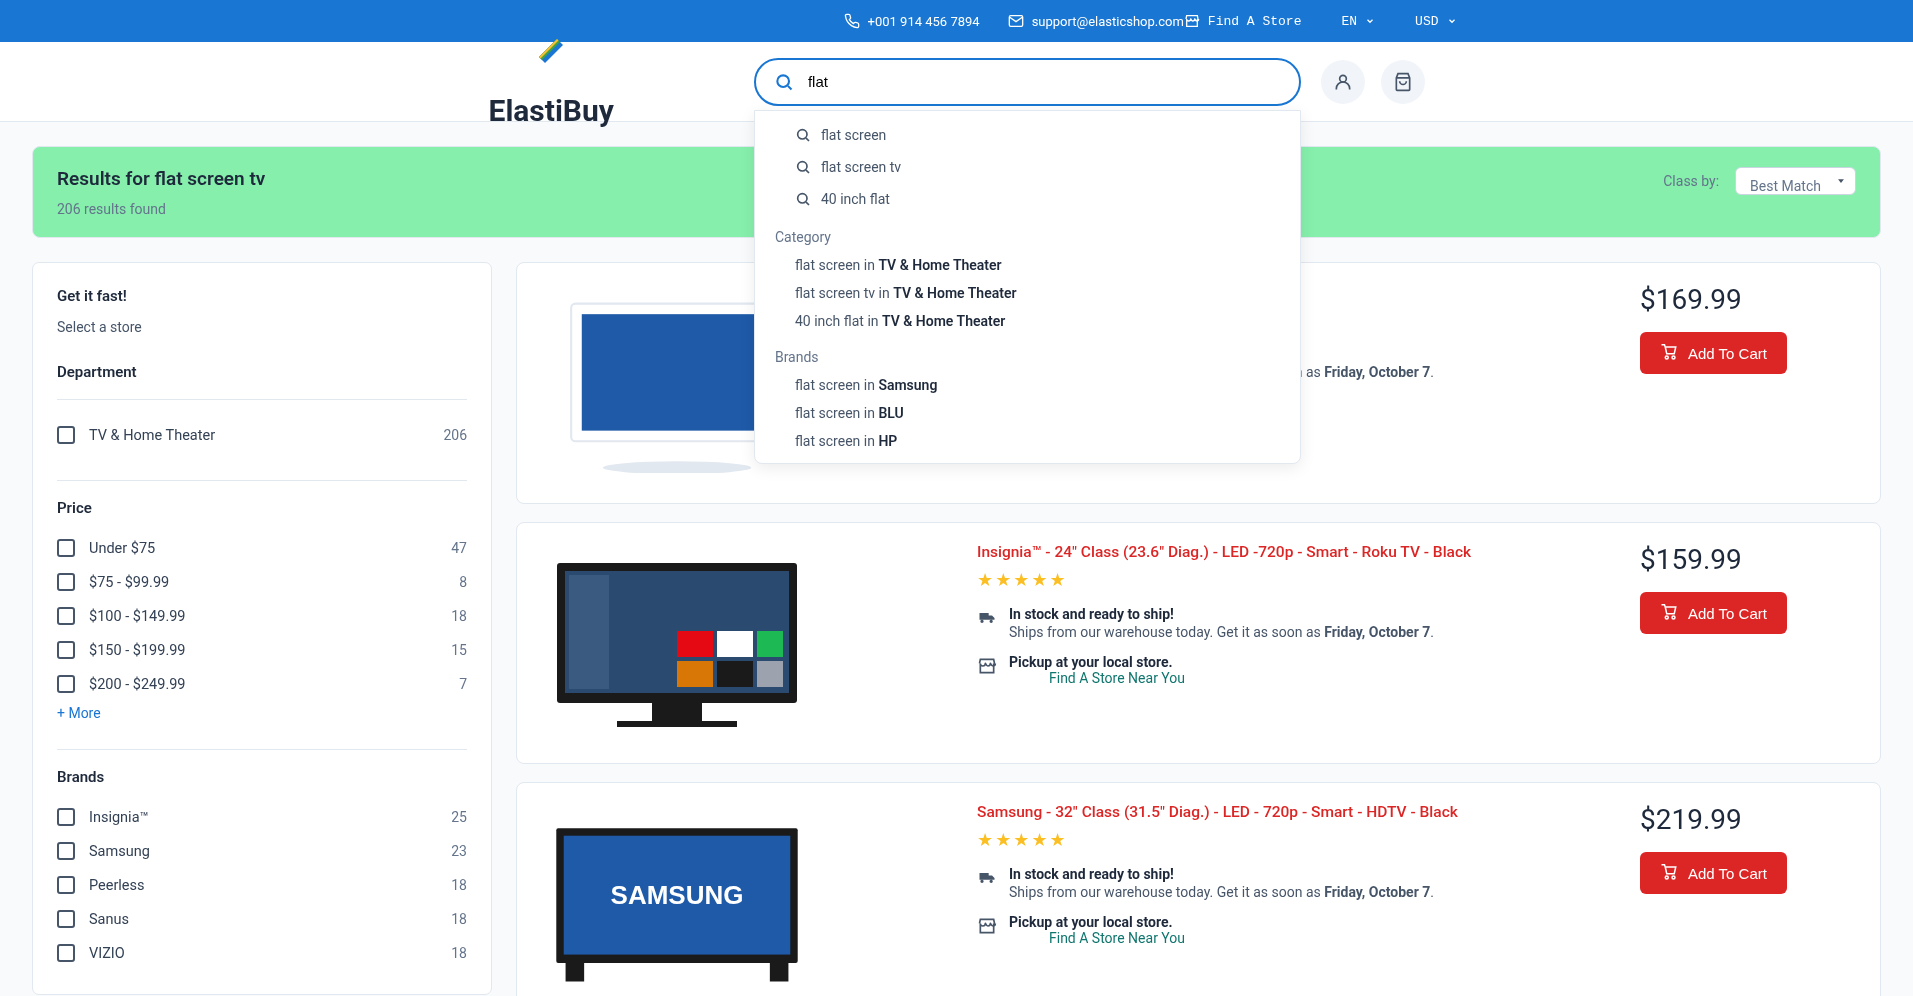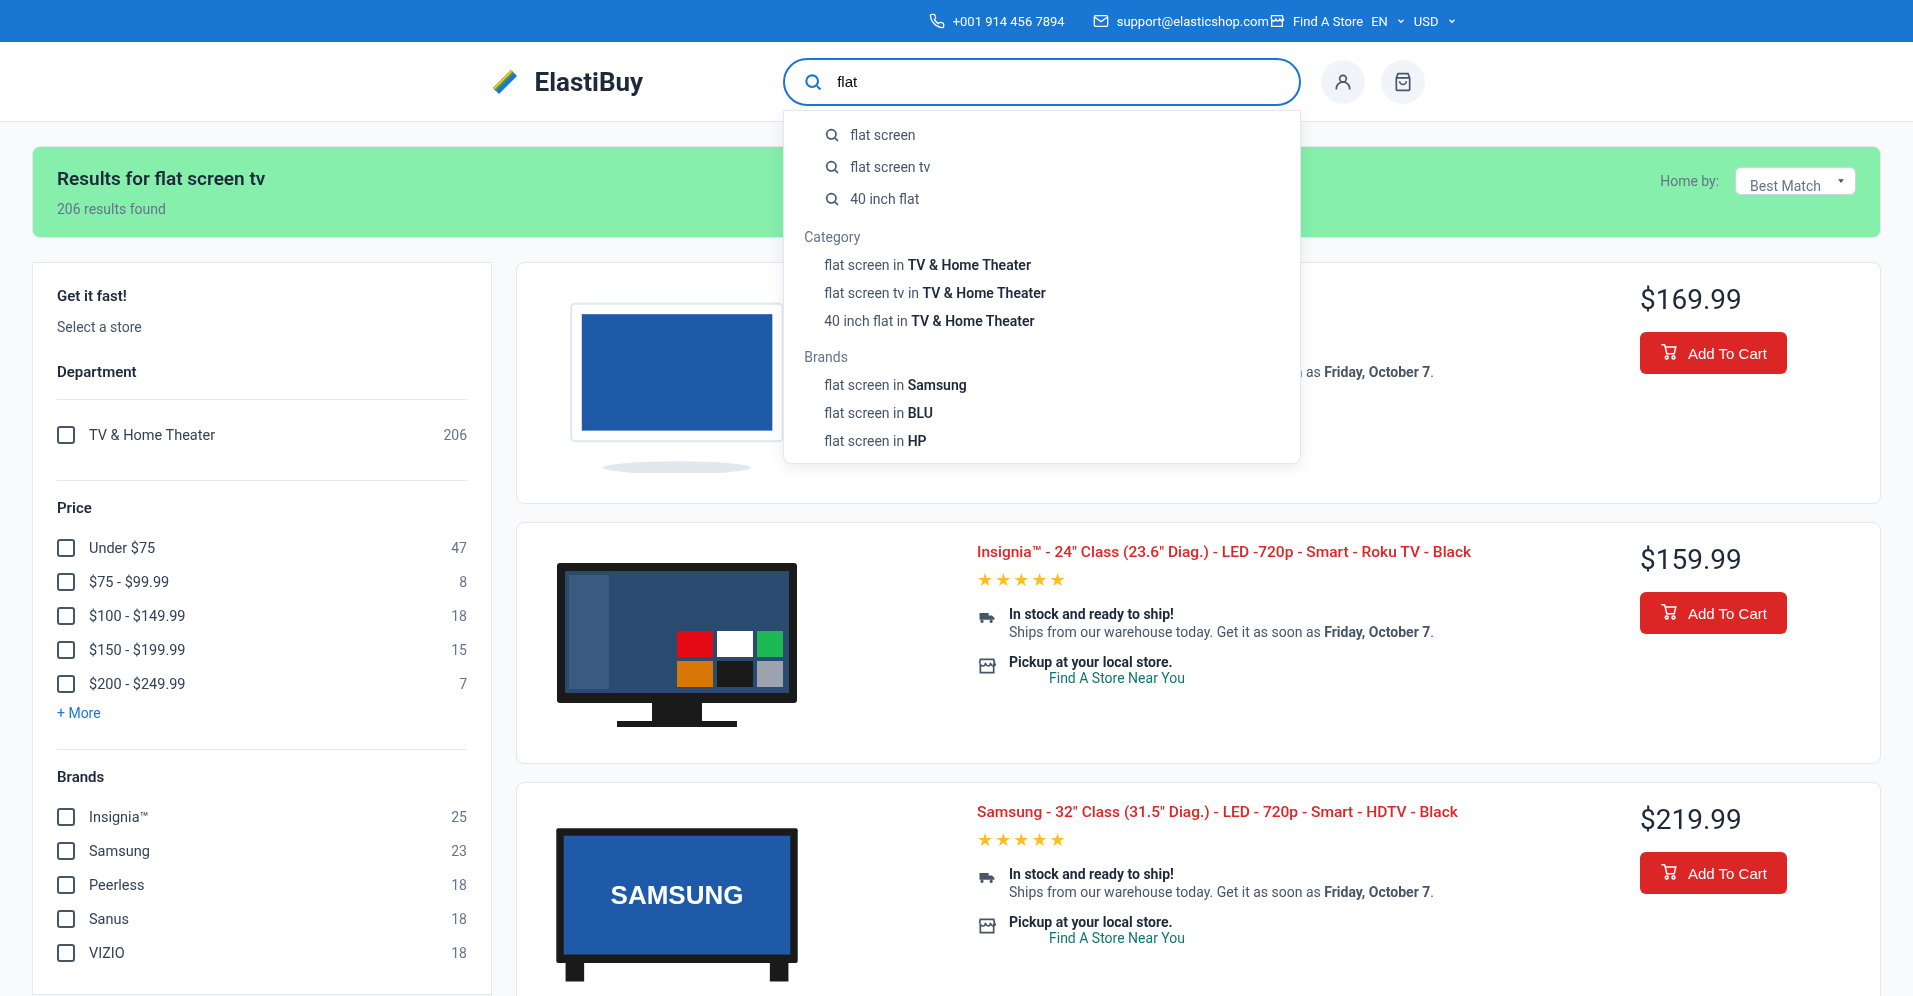--- a/index.html
+++ b/index.html
@@ -1,24 +1,24 @@
 <!DOCTYPE html>
 <html><head>
 <meta charset="utf-8">
 <style>
 *{margin:0;padding:0;box-sizing:border-box;}
 body{font-family:-apple-system,BlinkMacSystemFont,"Segoe UI",Roboto,sans-serif;color:#1e293b;background:#f8fafc;}
 .topbar{background:#1976d2;color:#fff;height:42px;display:flex;align-items:center;padding:0 32px;}
 .topbar-inner{max-width:1600px;margin:0 auto;width:100%;display:flex;align-items:center;justify-content:flex-end;padding:0 300px 0 300px;}
 .topbar-left{display:flex;gap:28px;align-items:center;font-size:13px;}
-.topbar-right{display:flex;gap:8px;align-items:center;font-size:13px;}
+.topbar-right{display:flex;gap:40px;align-items:center;font-size:13px;font-family:Liberation Mono, monospace;}
 .topbar-item{display:flex;align-items:center;gap:8px;}
 .navbar{background:#fff;height:80px;display:flex;align-items:center;border-bottom:1px solid #e2e8f0;}
 .navbar-inner{max-width:1600px;margin:0 auto;width:100%;display:flex;align-items:center;padding:0 332px 0 332px;gap:20px;}
-.logo{display:flex;align-items:center;gap:14px;font-size:26px;font-weight:700;}
+.logo{display:flex;align-items:center;gap:26px;font-size:30px;font-weight:700;flex-direction:column;}
 .logo-icon{width:32px;height:32px;}
 .search-wrap{flex:1;max-width:700px;margin-left:120px;position:relative;}
 .search-input{width:100%;height:48px;border:2px solid #1976d2;border-radius:24px;padding:0 20px 0 52px;font-size:15px;outline:none;}
 .search-input-icon{position:absolute;left:20px;top:50%;transform:translateY(-50%);color:#1976d2;}
 .icon-btn{width:44px;height:44px;border-radius:50%;background:#f1f5f9;display:flex;align-items:center;justify-content:center;color:#475569;cursor:pointer;}
 .nav-icons{display:flex;gap:16px;margin-left:auto;}
 .autocomplete{position:absolute;top:52px;left:0;right:0;background:#fff;border:1px solid #e2e8f0;border-radius:0 0 8px 8px;box-shadow:0 4px 16px rgba(0,0,0,.08);z-index:10;padding:8px 0;}
 .ac-item{display:flex;align-items:center;gap:10px;padding:8px 40px;font-size:14px;color:#475569;cursor:pointer;}
 .ac-item-icon{color:#64748b;}
 .ac-header{padding:14px 20px 6px;font-size:14px;color:#64748b;}
@@ -27,21 +27,21 @@
 .main{max-width:1920px;margin:0 auto;padding:24px 32px;}
 .results-header{background:#86efac;border:1px solid #e2e8f0;border-radius:8px;padding:20px 24px;display:flex;align-items:flex-start;justify-content:space-between;margin-bottom:24px;}
 .rh-title{font-size:19px;font-weight:600;}
 .rh-sub{font-size:14px;color:#64748b;margin-top:11px;}
 .rh-right{display:flex;align-items:center;gap:16px;font-size:14px;color:#64748b;}
 .sort-select{border:1px solid #cbd5e1;border-radius:6px;padding:10px 34px 0 14px;font-size:14px;background:#fff;position:relative;}
 .sort-wrap{position:relative;display:inline-block;}
 .sort-caret{position:absolute;right:10px;top:50%;transform:translateY(-50%);pointer-events:none;}
 .layout{display:flex;gap:24px;}
 .sidebar{width:460px;flex:0 0 460px;}
-.filter-card{background:#fff;border:1px solid #e2e8f0;border-radius:0;padding:24px;}
+.filter-card{background:#fff;border:1px solid #e2e8f0;border-radius:7px;padding:24px;}
 .filter-block{margin-bottom:28px;}
 .filter-label{font-size:15px;font-weight:600;margin-bottom:14px;}
 .filter-sub{font-size:14px;color:#475569;margin-top:8px;}
 .filter-row{display:flex;align-items:center;justify-content:space-between;padding:8px 0;font-size:14.5px;color:#334155;cursor:pointer;}
 .filter-row-left{display:flex;align-items:center;gap:14px;}
 .checkbox{width:18px;height:18px;border:2px solid #475569;border-radius:3px;flex:none;}
 .filter-count{color:#64748b;font-size:14px;}
 .more-link{color:#1976d2;font-size:14px;cursor:pointer;margin-top:4px;}
 .divider{border:none;border-top:1px solid #e2e8f0;margin:18px 0;}
 .results{flex:1;display:flex;flex-direction:column;gap:18px;}
@@ -170,21 +170,21 @@
 </div>
 
 <div class="main">
 
   <div class="results-header">
     <div>
       <div class="rh-title">Results for flat screen tv</div>
       <div class="rh-sub">206 results found</div>
     </div>
     <div class="rh-right">
-      <span>Home by:</span>
+      <span>Class by:</span>
       <div class="sort-wrap">
         <div class="sort-select">
           <span>Best Match</span>
         </div>
         <svg class="sort-caret" width="10" height="10" viewBox="0 0 24 24" fill="#475569">
             <polygon points="5 8 19 8 12 17"></polygon>
           </svg>
       </div>
     </div>
   </div>

